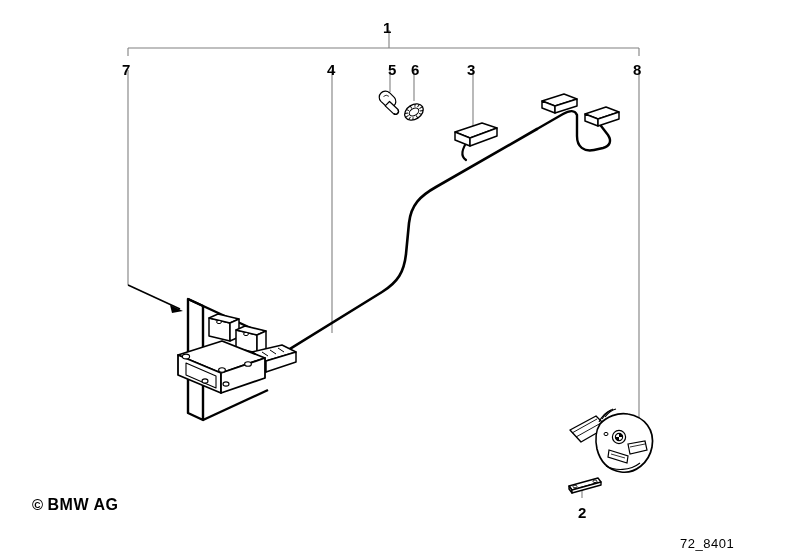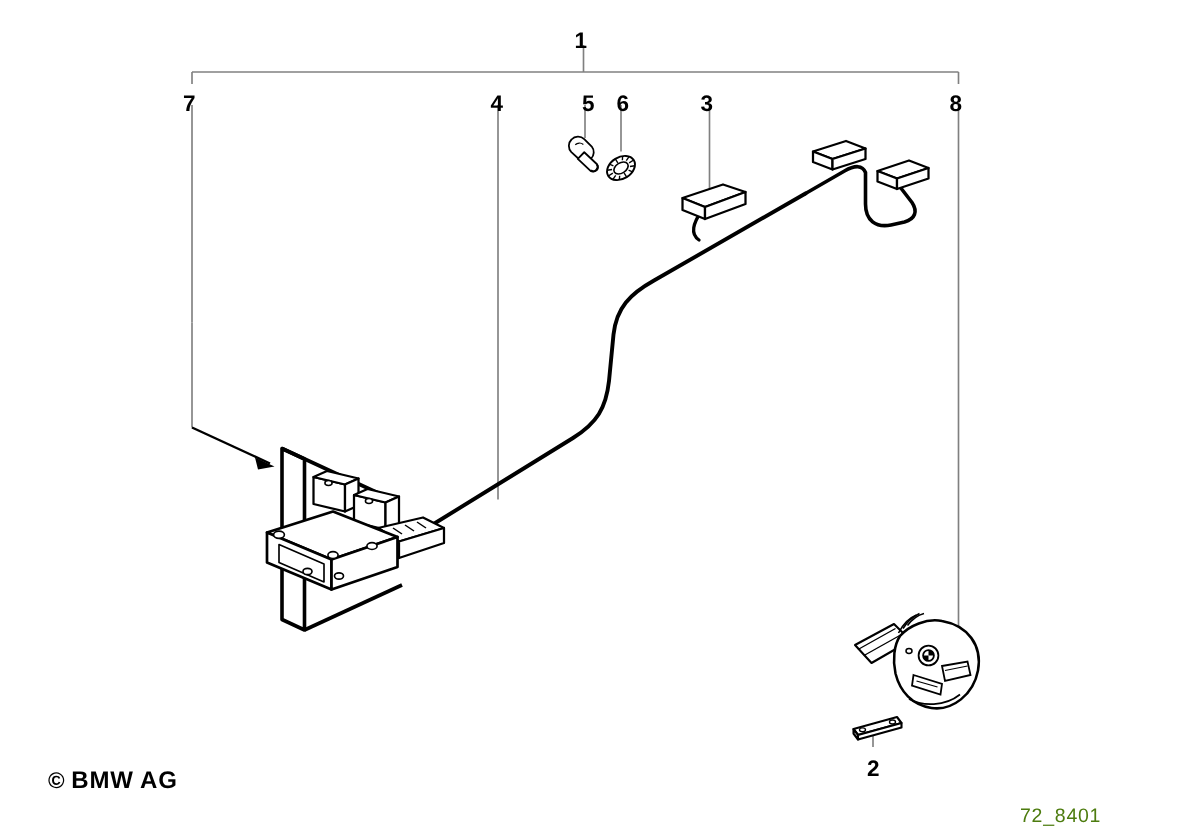--- a/index.html
+++ b/index.html
@@ -14,37 +14,37 @@
     position:absolute;
     font-family:"Liberation Sans", sans-serif;
     font-weight:bold;
     font-size:15px;
     line-height:15px;
     color:#000;
     white-space:nowrap;
   }
   #footer-copyright{
     position:absolute;
-    left:32px;top:512px;
+    left:32px;top:496px;
     font-family:"Liberation Sans", sans-serif;
     font-size:16px;font-weight:bold;
     letter-spacing:0.5px;
     white-space:nowrap;
   }
   #footer-copyright .cmark{
     display:inline-block;
     font-size:15px;
     margin-right:4px;
   }
   #diagram-code{
     position:absolute;
     left:680px;top:536px;
     font-family:"Liberation Sans", sans-serif;
     font-size:13px;
-    color:#4d7c0f;
+    color:#000000;
     letter-spacing:0.5px;
     white-space:nowrap;
   }
 </style>
 </head>
 <body>
 
 <div id="stage">
 
   <svg class="layer" viewBox="0 0 799 559">

